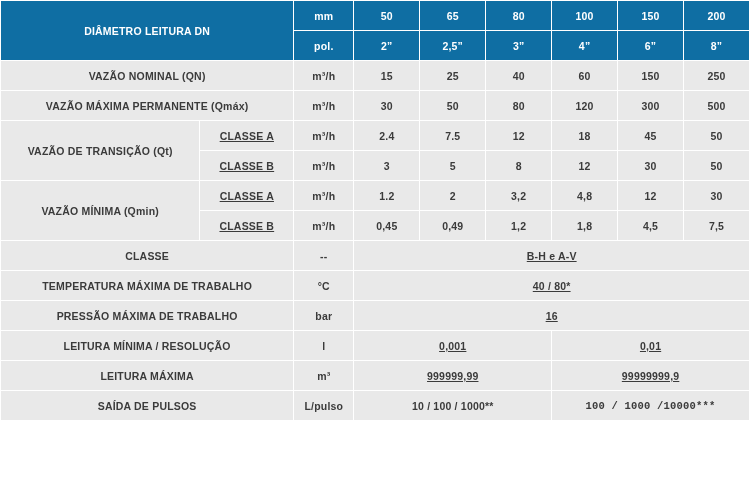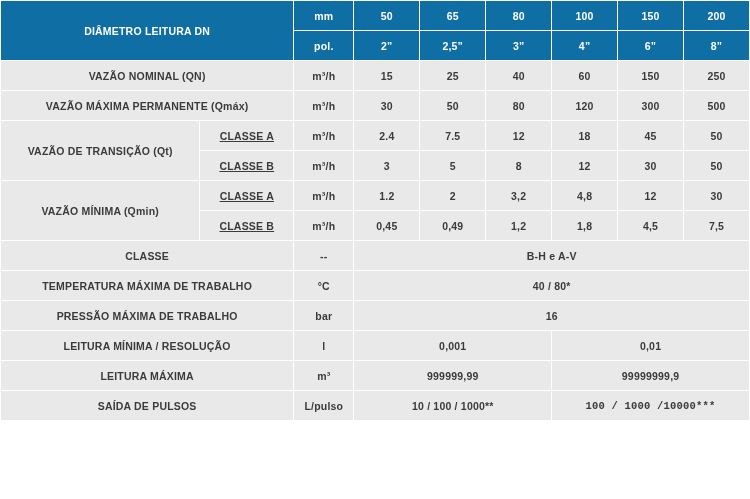--- a/index.html
+++ b/index.html
@@ -60,21 +60,21 @@
     background: #e9e9e9;
     text-align: left;
     padding-left: 10px;
     font-size: 10px;
     letter-spacing: 0.2px;
     text-decoration: underline;
   }
   .unit { font-size: 10px; }
   .val { font-size: 10.5px; }
   .val-small { font-size: 9.5px; font-family: Liberation Mono, monospace; }
-  .merged { font-size: 11px; }
+  .merged { font-size: 11px; text-decoration: underline; }
   
   col.c-label { width: 189px; }
   col.c-sublabel { width: 89px; }
   col.c-unit { width: 57px; }
   col.c-dn { width: 62.5px; }
 
   
   table.spec tr { height: 30px; }
 </style>
 </head>

